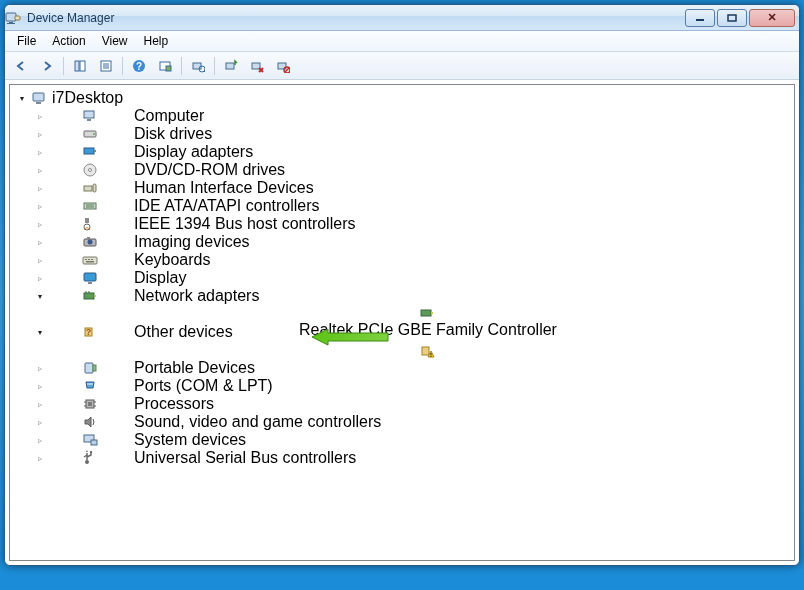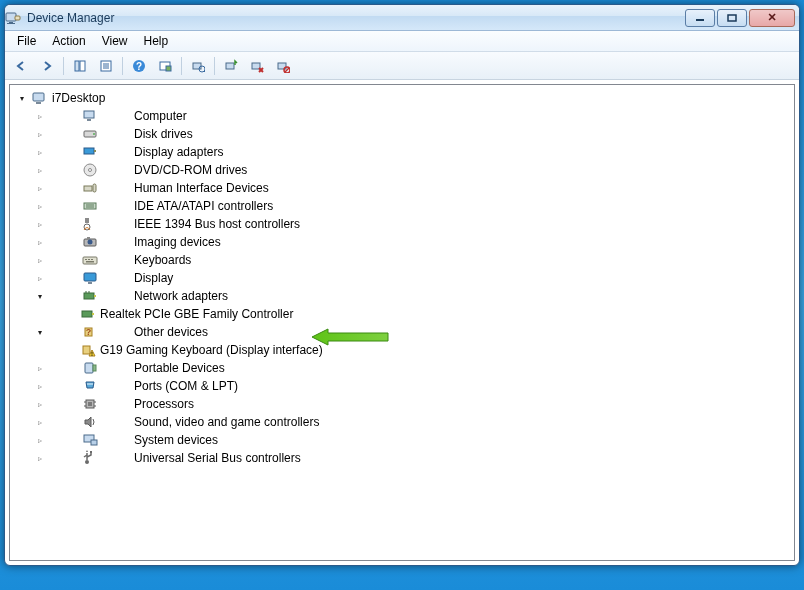--- a/index.html
+++ b/index.html
@@ -83,35 +83,35 @@
 .tree { padding: 4px 2px; }
 .tree-row {
   display: flex;
   align-items: center;
   height: 18px;
   padding-left: 4px;
   white-space: nowrap;
 }
 .tree-row.root { padding-left: 4px; }
 .tree-row.d1 { padding-left: 22px; gap: 32px; }
-.tree-row.d2 { padding-left: 52px; }
+.tree-row.d2 { padding-left: 52px; flex-direction: column; }
 .exp {
   width: 12px; height: 12px;
   display: inline-flex; align-items: center; justify-content: center;
   margin-right: 2px;
   font-size: 8px; color: #505050;
 }
 .exp.open::before { content: "▾"; color: #202020; }
 .exp.closed::before { content: "▹"; color: #888; }
 .exp.none { visibility: hidden; }
 .node-icon {
   width: 16px; height: 16px; margin: 0 4px 0 2px;
   display: inline-flex; align-items: center; justify-content: center;
 }
-.node-label { font-size: 12px; color: #000; }
+.node-label { font-size: 16px; color: #000; }
 .arrow-annot {
   position: absolute;
   left: 300px; top: 242px;
   pointer-events: none;
 }
 .arrow-annot svg { display: block; }
 
 .ic { width: 16px; height: 16px; }
 </style>
 </head>
@@ -389,21 +389,20 @@
 
       <div class="tree-row d2">
         <span class="exp none"></span>
         <span class="node-icon">
             <svg class="ic" viewBox="0 0 16 16">
               <rect x="3" y="4" width="7" height="8" fill="#e8d080" stroke="#a88020"></rect>
               <polygon points="12,8 15,14 9,14" fill="#f8d83a" stroke="#a88020"></polygon>
               <text x="12" y="13.5" font-size="6" fill="#000" text-anchor="middle" font-weight="bold">!</text>
             </svg>
           </span>
-        <span class="node-label">G19 Gaming Keyboard (Display interface)</span>
       </div>
 
       <div class="tree-row d1">
         <span class="exp closed"></span>
         <span class="node-icon">
             <svg class="ic" viewBox="0 0 16 16">
               <rect x="3" y="3" width="8" height="10" rx="1" fill="#c8dbef" stroke="#4a6a8a"></rect>
               <rect x="11" y="5" width="3" height="6" fill="#8ab88a" stroke="#5a8a5a"></rect>
             </svg>
           </span>

